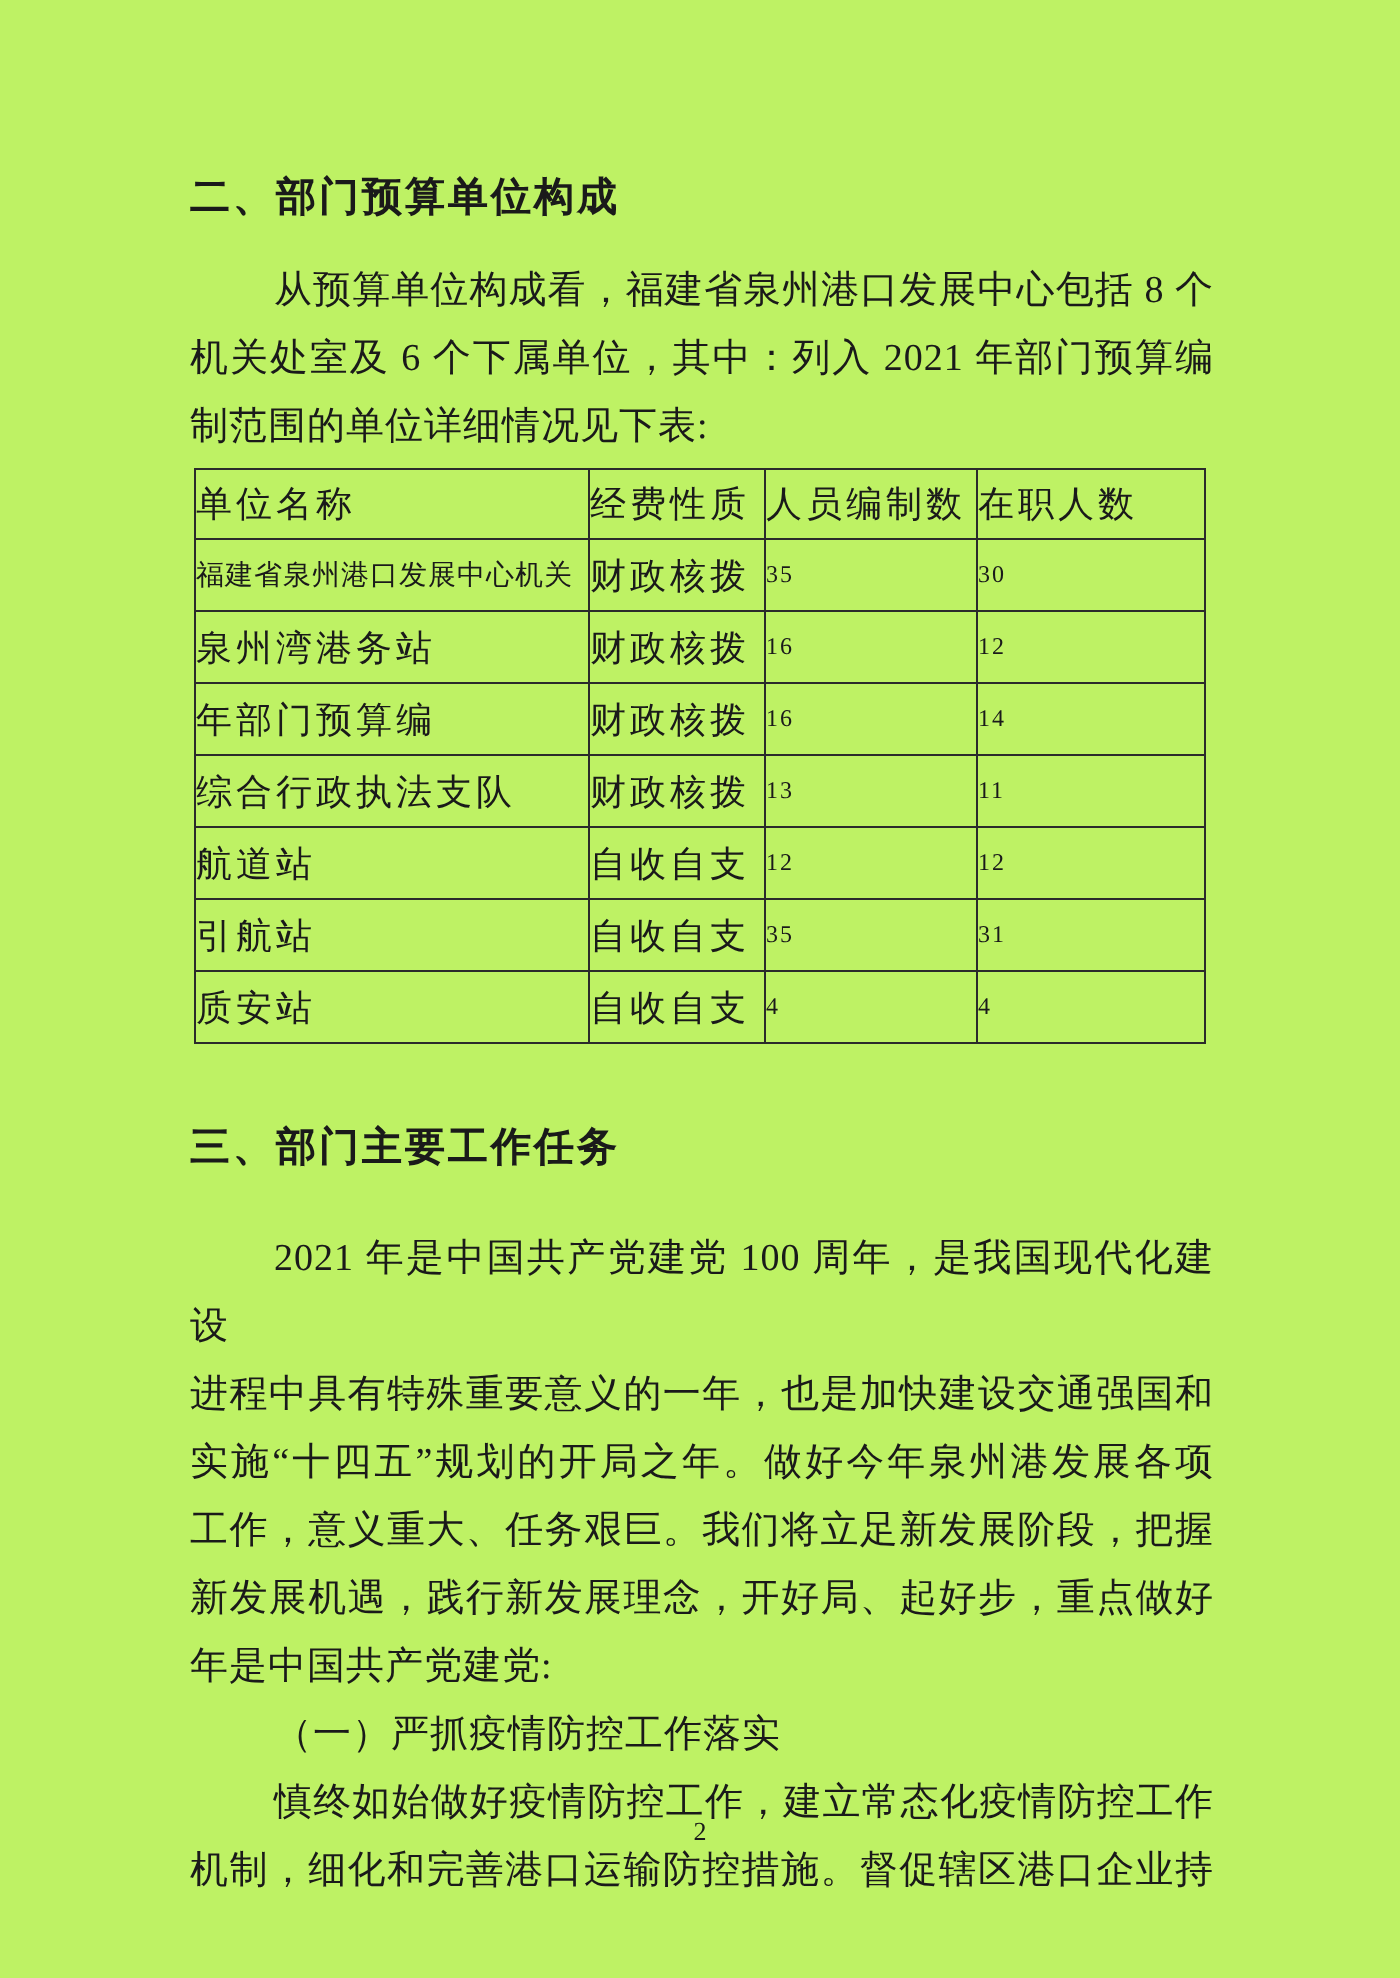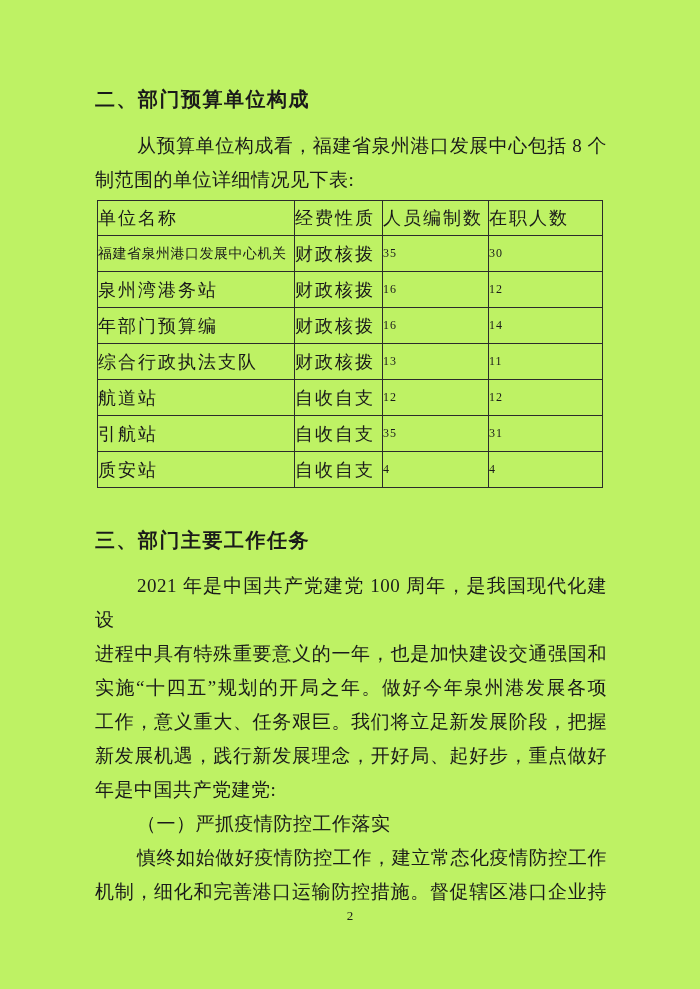--- a/index.html
+++ b/index.html
@@ -26,21 +26,21 @@
     font-family: "Liberation Sans", "DejaVu Sans", sans-serif;
     font-weight: 700;
     font-size: 20px;
     line-height: 34px;
     letter-spacing: 1.5px;
     margin: 0 0 13px 0;
     text-align: left;
   }
   .sec-heading.mt {
     margin-top: 35px;
-    margin-bottom: 12px;
+    margin-bottom: 22px;
   }
   .para { margin: 0; font-family: Liberation Serif, serif; }
   .line {
     font-size: 19px;
     line-height: 34px;
     letter-spacing: 0.5px;
     text-align: justify;
     text-align-last: left;
     text-justify: inter-character;
     white-space: normal;
@@ -85,20 +85,21 @@
 </head>
 <body>
 
 <div class="page">
   <div class="content">
 
     <div class="sec-heading">二、部门预算单位构成</div>
 
     <div class="para">
         <div class="line indent just">从预算单位构成看，福建省泉州港口发展中心包括 8 个</div>
+        <div class="line just">机关处室及 6 个下属单位，其中：列入 2021 年部门预算编</div>
         <div class="line">制范围的单位详细情况见下表:</div>
       </div>
 
     <table class="units-table">
       <colgroup>
         <col style="width:197px">
         <col style="width:88px">
         <col style="width:106px">
         <col style="width:114px">
       </colgroup>

